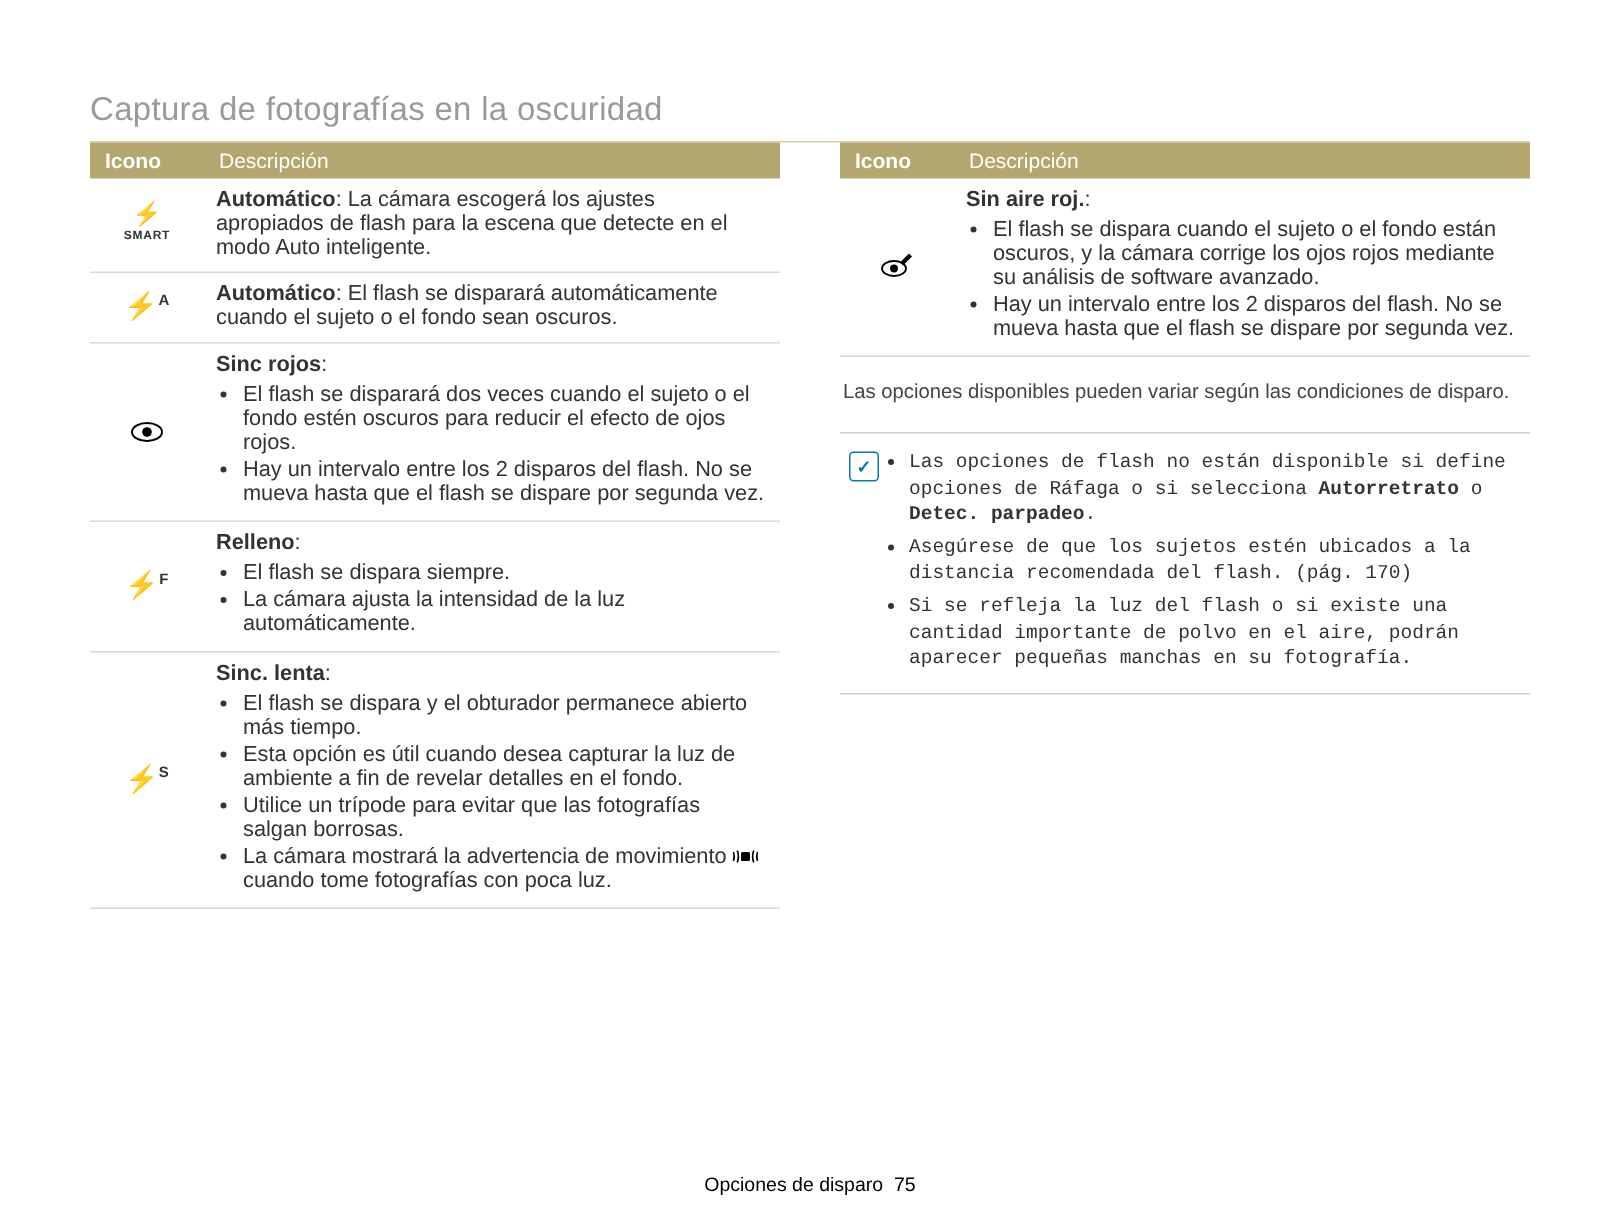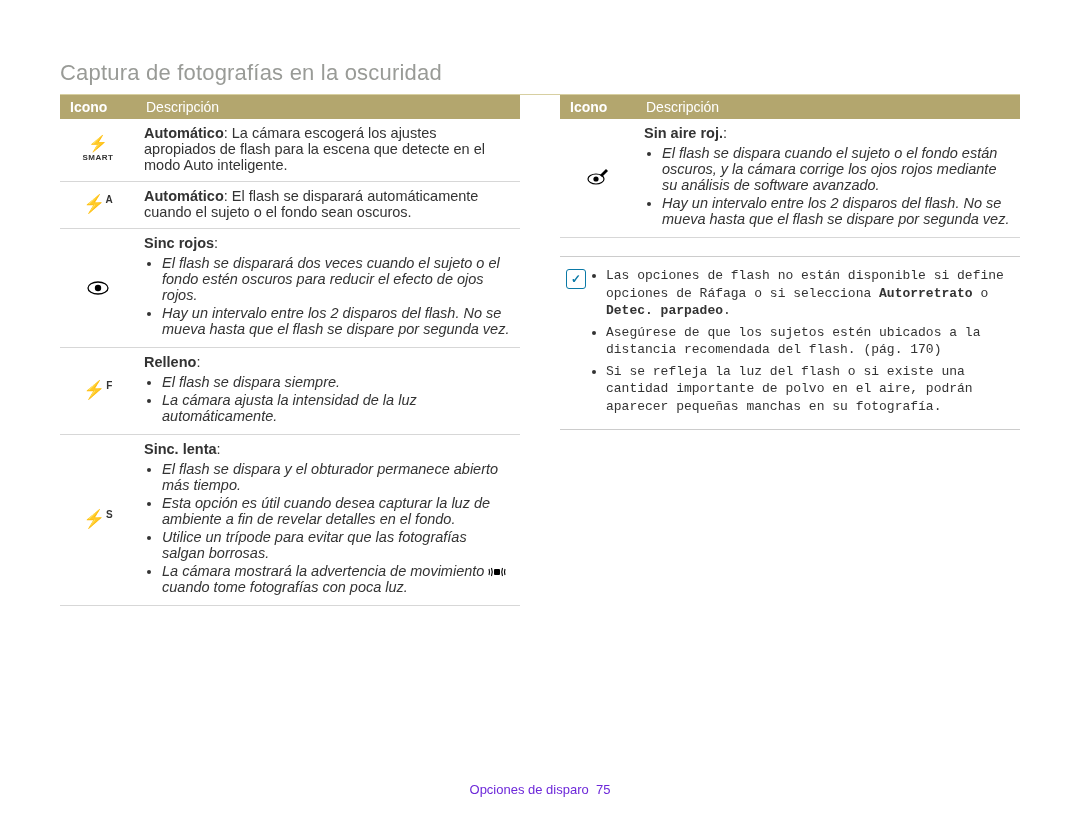--- a/index.html
+++ b/index.html
@@ -58,21 +58,21 @@
   }
   table.icon-table td.icon-cell {
     text-align: center;
     vertical-align: middle;
     font-size: 18px;
   }
   ul.bullets {
     margin: 4px 0 0 0;
     padding-left: 18px;
   }
-  ul.bullets li { margin: 2px 0; font-style: italic; }
+  ul.bullets li { margin: 2px 0; }
   .bold-lead { font-weight: 700; }
 
   .note-text {
     font-size: 13.5px;
     color: #444;
     margin: 14px 2px 0 2px;
     line-height: 1.35;
   }
 
   .info-box {
@@ -100,21 +100,21 @@
   }
   .info-box ul { margin:0; padding-left: 16px; font-family: Liberation Mono, monospace; }
   .info-box li { margin-bottom: 4px; }
 
   .footer {
     position:absolute;
     bottom: 18px;
     left:0; right:0;
     text-align:center;
     font-size: 13px;
-    color:#6d28d9;
+    color:#000000;
   }
 
   
   .glyph-smart { font-size:10px; font-weight:700; line-height:1; text-align:center;}
   .glyph-flash { font-weight:700; }
   .glyph-eye svg, .glyph-pencil svg, .glyph-shake svg { vertical-align:middle; }
 </style>
 </head>
 <body>
 
@@ -210,20 +210,21 @@
                 <div><span class="bold-lead">Sin aire roj.</span><span>:</span></div>
                 <ul class="bullets">
                   <li>El flash se dispara cuando el sujeto o el fondo están oscuros, y la cámara corrige los ojos rojos mediante su análisis de software avanzado.</li>
                   <li>Hay un intervalo entre los 2 disparos del flash. No se mueva hasta que el flash se dispare por segunda vez.</li>
                 </ul>
               </td>
             </tr>
           </tbody>
       </table>
 
+      <div class="note-text">Las opciones disponibles pueden variar según las condiciones de disparo.</div>
 
       <div class="info-box">
         <div class="info-icon">
           <div class="info-icon-box">✓</div>
         </div>
         <ul id="info-bullets">
             <li>Las opciones de flash no están disponible si define opciones de Ráfaga o si selecciona <strong>Autorretrato</strong> o <strong>Detec. parpadeo</strong>.</li>
             <li>Asegúrese de que los sujetos estén ubicados a la distancia recomendada del flash. (pág. 170)</li>
             <li>Si se refleja la luz del flash o si existe una cantidad importante de polvo en el aire, podrán aparecer pequeñas manchas en su fotografía.</li>
           </ul>

